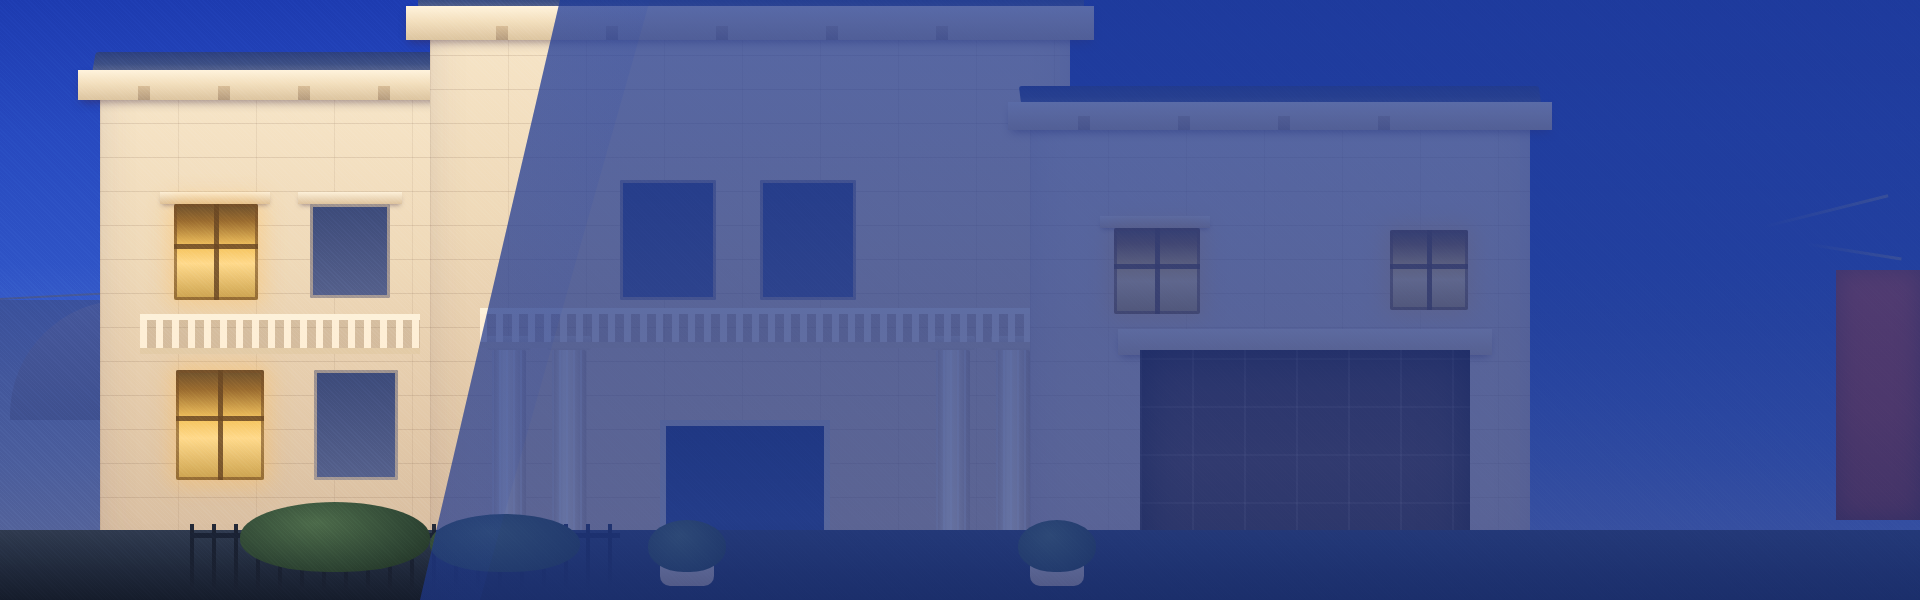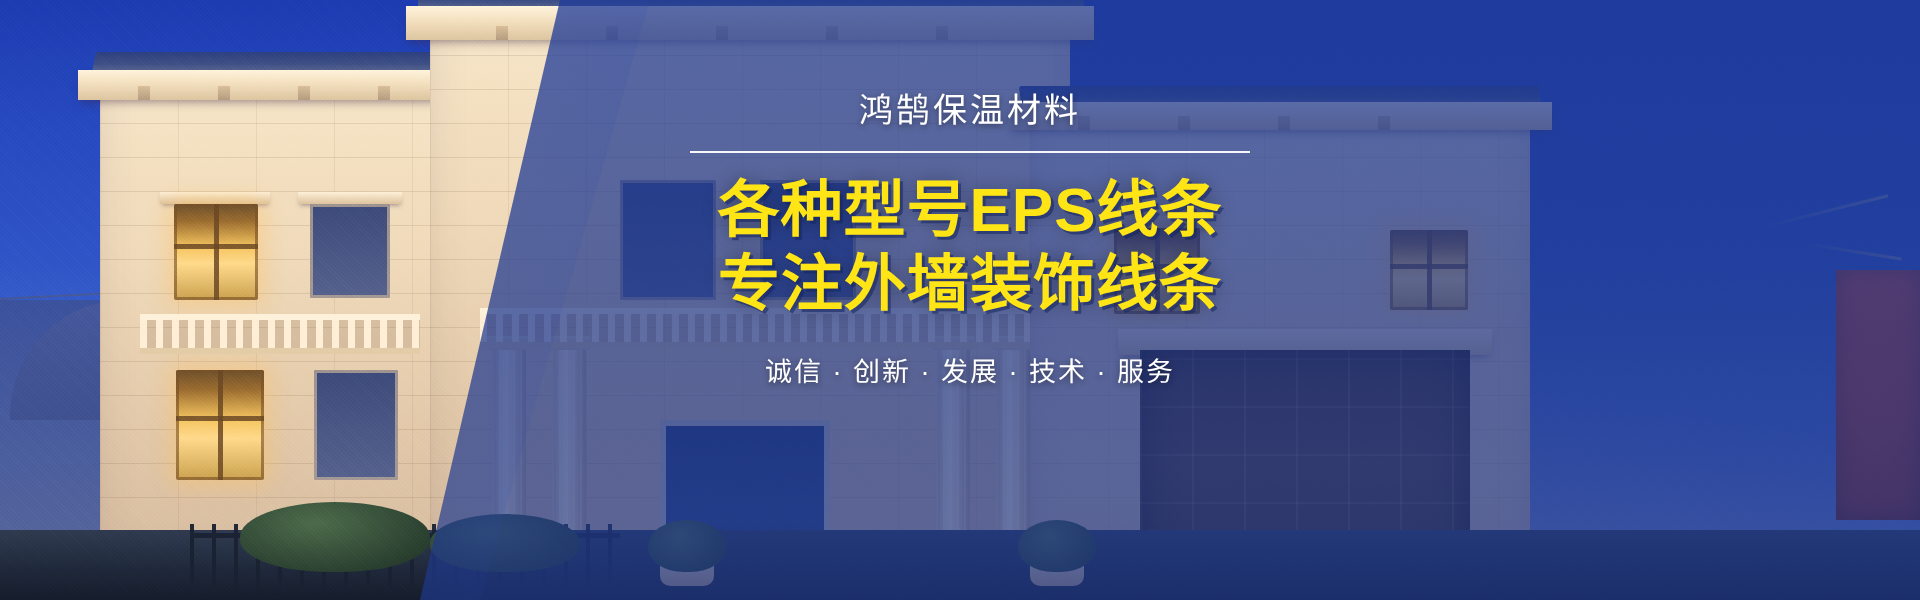--- a/index.html
+++ b/index.html
@@ -333,21 +333,14 @@
     <div class="red-panel"></div>
     <div class="bare-branch"></div>
     <div class="bare-branch b2"></div>
 
     <div class="halftone"></div>
   </div>
 
   <div class="overlay"></div>
   <div class="overlay-edge"></div>
 
-  <div class="content">
-    <div class="brand">鸿鹄保温材料</div>
-    <div class="rule"></div>
-    <div class="headline">各种型号EPS线条</div>
-    <div class="headline">专注外墙装饰线条</div>
-    <div class="tagline">诚信 · 创新 · 发展 · 技术 · 服务</div>
-  </div>
 
 </div>
 
 </body></html>

